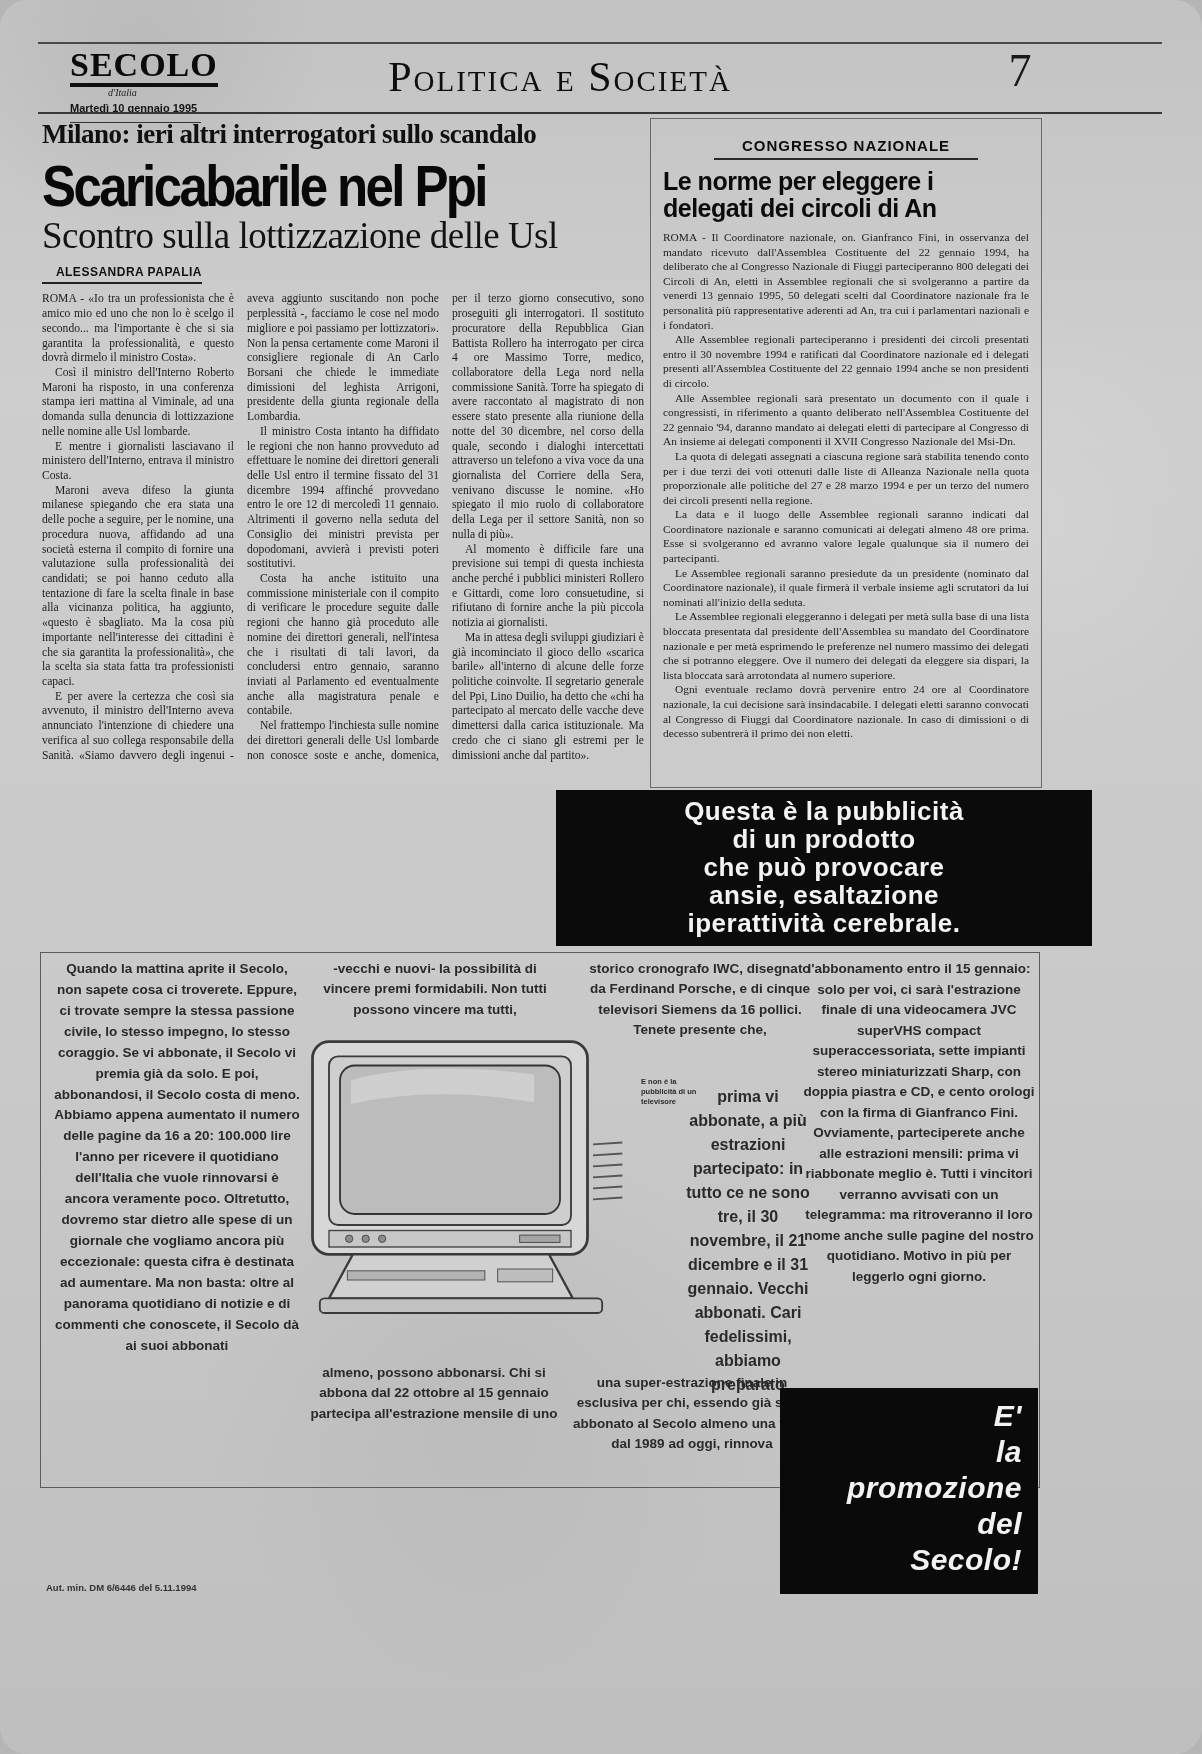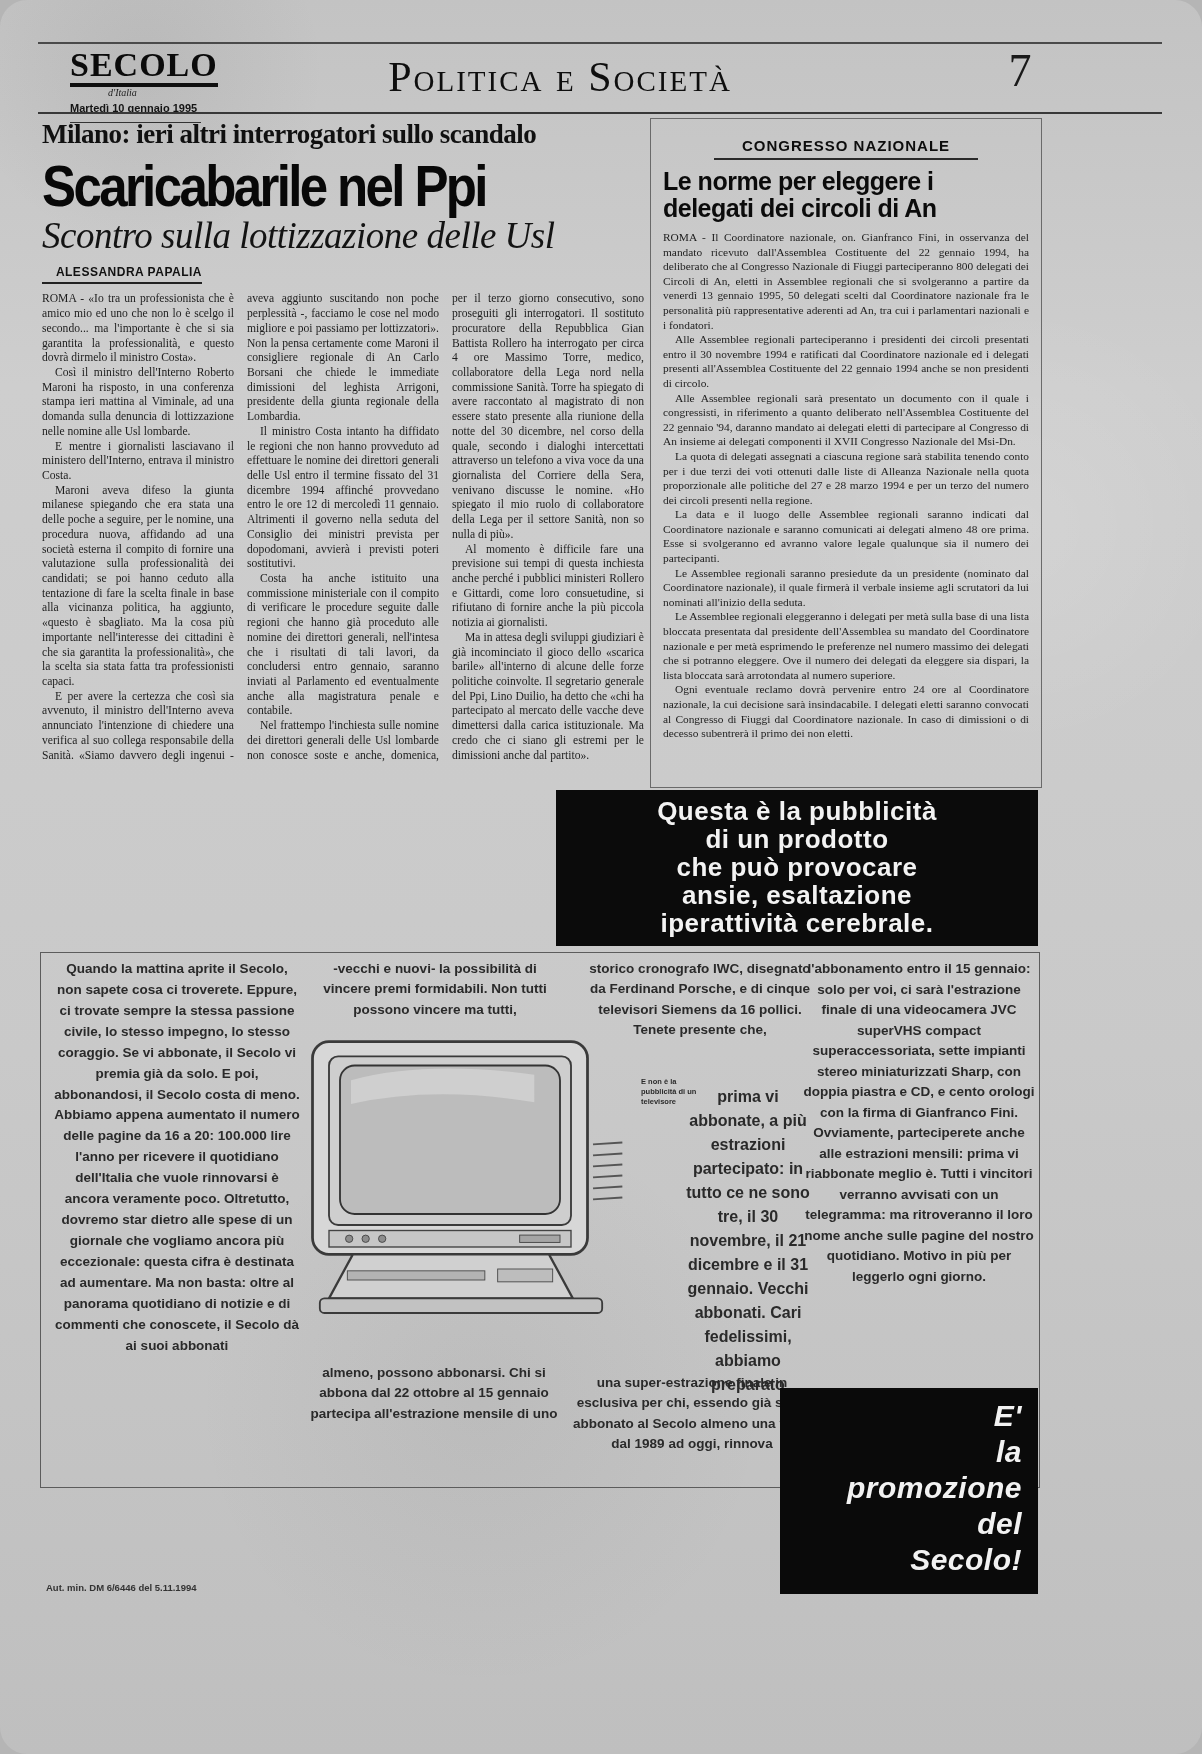--- a/index.html
+++ b/index.html
@@ -43,21 +43,21 @@
     font-size:46px; color:#1a1a1a; }
 
   
   .main-article { position:absolute; left:42px; top:120px; width:602px; }
   .kicker { font-size:27px; font-weight:bold; color:#101010; line-height:1.1; letter-spacing:-.5px; }
   .headline {
     font-family:"Liberation Sans","DejaVu Sans",sans-serif; font-weight:900;
     font-size:58px; letter-spacing:-3px; line-height:.98; color:#080808;
     transform:scaleX(.88); transform-origin:left; white-space:nowrap; margin:8px 0 2px;
   }
-  .subhead { font-style:italic; font-weight:500; font-size:37px; color:#131313; line-height:1.05; margin:2px 0 10px; letter-spacing:-.5px; }
+  .subhead { font-weight:500; font-size:37px; color:#131313; line-height:1.05; margin:2px 0 10px; letter-spacing:-.5px; }
   .byline { font-family:"Liberation Sans",sans-serif; font-weight:bold; font-size:12px;
     letter-spacing:.5px; color:#111; width:160px; border-bottom:2px solid #222; padding-bottom:3px; margin-bottom:8px;text-align:right; }
   .body-cols {
     column-count:3; column-gap:13px; height:478px; overflow:hidden;
     font-size:11.6px; line-height:1.27; text-align:justify; color:#1d1d1d; hyphens:auto;
   }
   .bp { margin:0; text-indent:13px; }
   .bp:first-child { text-indent:0; }
 
   
@@ -69,21 +69,21 @@
     letter-spacing:1px; text-align:center; color:#0d0d0d; width:72%; margin:8px auto 8px;
     border-bottom:2px solid #2a2a2a; padding-bottom:4px; }
   .an-headline { font-family:"Liberation Sans",sans-serif; font-weight:800; font-size:25px;
     line-height:1.06; letter-spacing:-.5px; color:#0b0b0b; margin:4px 0 9px; }
   .an-body { font-size:11.4px; line-height:1.28; text-align:justify; color:#1d1d1d; hyphens:auto; }
   .ap { margin:0; text-indent:12px; }
   .ap:first-child { text-indent:0; }
 
   
   .ad-banner {
-    position:absolute; left:556px; top:790px; width:482px; min-height:156px;
+    position:absolute; left:556px; top:790px; width:536px; min-height:156px;
     background:#0b0b0b; padding:7px 4px;
   }
   .banner-line {
     font-family:"Liberation Sans","DejaVu Sans",sans-serif; font-weight:bold; font-size:26px;
     color:#f3f3f3; text-align:center; line-height:1.08; margin:0; letter-spacing:.5px;
   }
 
   
   .ad { position:absolute; left:40px; top:952px; width:1000px; height:536px; border:1px solid #5c5c5c; }
   .ad div { position:absolute; font-family:"Liberation Sans","DejaVu Sans",sans-serif;

